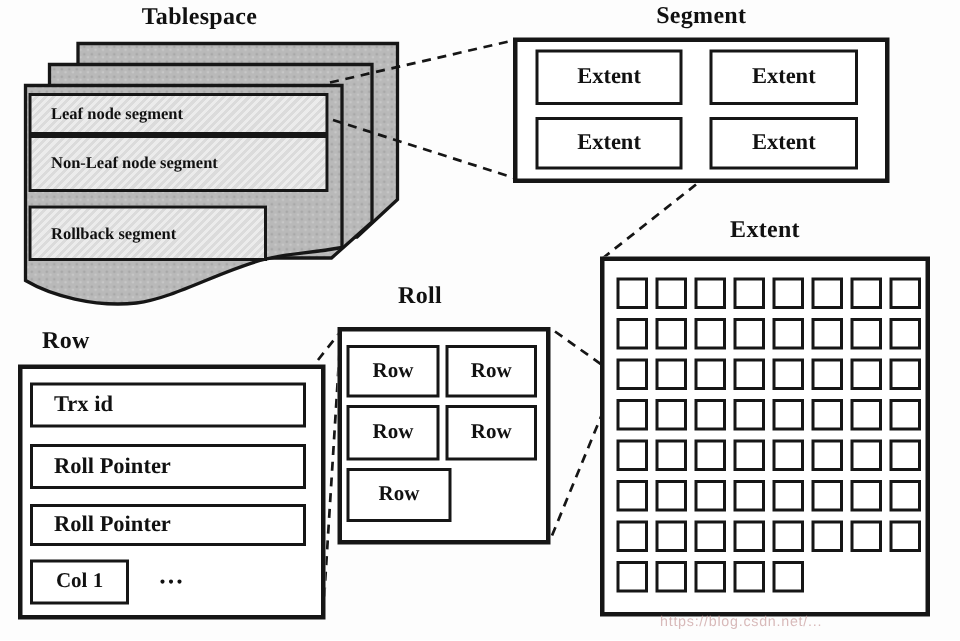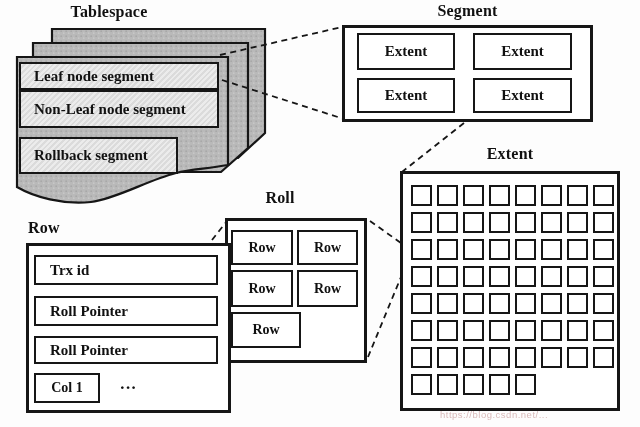--- a/index.html
+++ b/index.html
@@ -26,21 +26,21 @@
   .box{
     position:absolute;z-index:2;box-sizing:border-box;
     background:var(--box-fill);border:2px solid var(--line);
     font-weight:bold;display:flex;align-items:center;
   }
   .outer{border-width:3px;}
   .sheet-box{
     background:
       repeating-linear-gradient(135deg, rgba(255,255,255,.28) 0 2px, rgba(0,0,0,.04) 2px 4px),
       var(--sheet-box-fill);
-    font-size:15px;padding-left:13px;
+    font-size:11px;padding-left:13px;
   }
   .field{font-size:15px;padding-left:14px;}
   .cellbox{font-size:14px;justify-content:center;}
   .ext{font-size:15px;justify-content:center;}
   #extent-grid{
     position:absolute;z-index:2;left:3px;top:3px;right:3px;bottom:3px;
     display:grid;column-gap:5px;row-gap:6px;
     padding:8px 0 0 5px;align-content:start;justify-content:start;
   }
   #extent-grid .cell{
@@ -75,21 +75,21 @@
 
     <path class="dash" d="M220,55 L342,27"></path>
     <path class="dash" d="M222,80 L344,119"></path>
     <path class="dash" d="M464,123 L402,172"></path>
     <path class="dash" d="M370,221 L401,243"></path>
     <path class="dash" d="M368,357 L401,277"></path>
     <path class="dash" d="M212,240 L227,221"></path>
     <path class="dash" d="M227,224 L216,400"></path>
   </svg>
 
-  <div class="title center" style="left:44px;top:3px;width:130px;">Tablespace</div>
+  <div class="title center" style="left:68px;top:3px;width:130px;">Tablespace</div>
   <div class="box sheet-box" style="left:19px;top:62px;width:200px;height:28px;">Leaf node segment</div>
   <div class="box sheet-box" style="left:19px;top:90px;width:200px;height:38px;">Non-Leaf node segment</div>
   <div class="box sheet-box" style="left:19px;top:137px;width:159px;height:37px;">Rollback segment</div>
 
   <div class="title center" style="left:342px;top:2px;width:251px;">Segment</div>
   <div class="box outer" style="left:342px;top:25px;width:251px;height:97px;">
     <div class="box ext" style="left:12px;top:5px;width:98px;height:37px;">Extent</div>
     <div class="box ext" style="left:128px;top:5px;width:99px;height:37px;">Extent</div>
     <div class="box ext" style="left:12px;top:50px;width:98px;height:35px;">Extent</div>
     <div class="box ext" style="left:128px;top:50px;width:99px;height:35px;">Extent</div>
@@ -165,21 +165,21 @@
   <div class="title center" style="left:225px;top:189px;width:110px;">Roll</div>
   <div class="box outer" style="left:225px;top:218px;width:142px;height:145px;">
     <div class="box cellbox" style="left:3px;top:9px;width:62px;height:35px;">Row</div>
     <div class="box cellbox" style="left:69px;top:9px;width:61px;height:35px;">Row</div>
     <div class="box cellbox" style="left:3px;top:49px;width:62px;height:37px;">Row</div>
     <div class="box cellbox" style="left:69px;top:49px;width:61px;height:37px;">Row</div>
     <div class="box cellbox" style="left:3px;top:91px;width:70px;height:36px;">Row</div>
   </div>
 
   <div class="title" style="left:28px;top:219px;">Row</div>
-  <div class="box outer" style="left:26px;top:243px;width:205px;height:170px;">
+  <div class="box outer" style="left:12px;top:243px;width:205px;height:170px;">
     <div class="box field" style="left:5px;top:9px;width:184px;height:30px;">Trx id</div>
     <div class="box field" style="left:5px;top:50px;width:184px;height:30px;">Roll Pointer</div>
     <div class="box field" style="left:5px;top:90px;width:184px;height:28px;">Roll Pointer</div>
     <div class="box cellbox" style="left:5px;top:127px;width:66px;height:30px;">Col 1</div>
     <div class="box cellbox dots" style="left:76px;top:127px;width:46px;height:30px;">···</div>
   </div>
 
   <div id="watermark">https://blog.csdn.net/...</div>
 </div>
 

